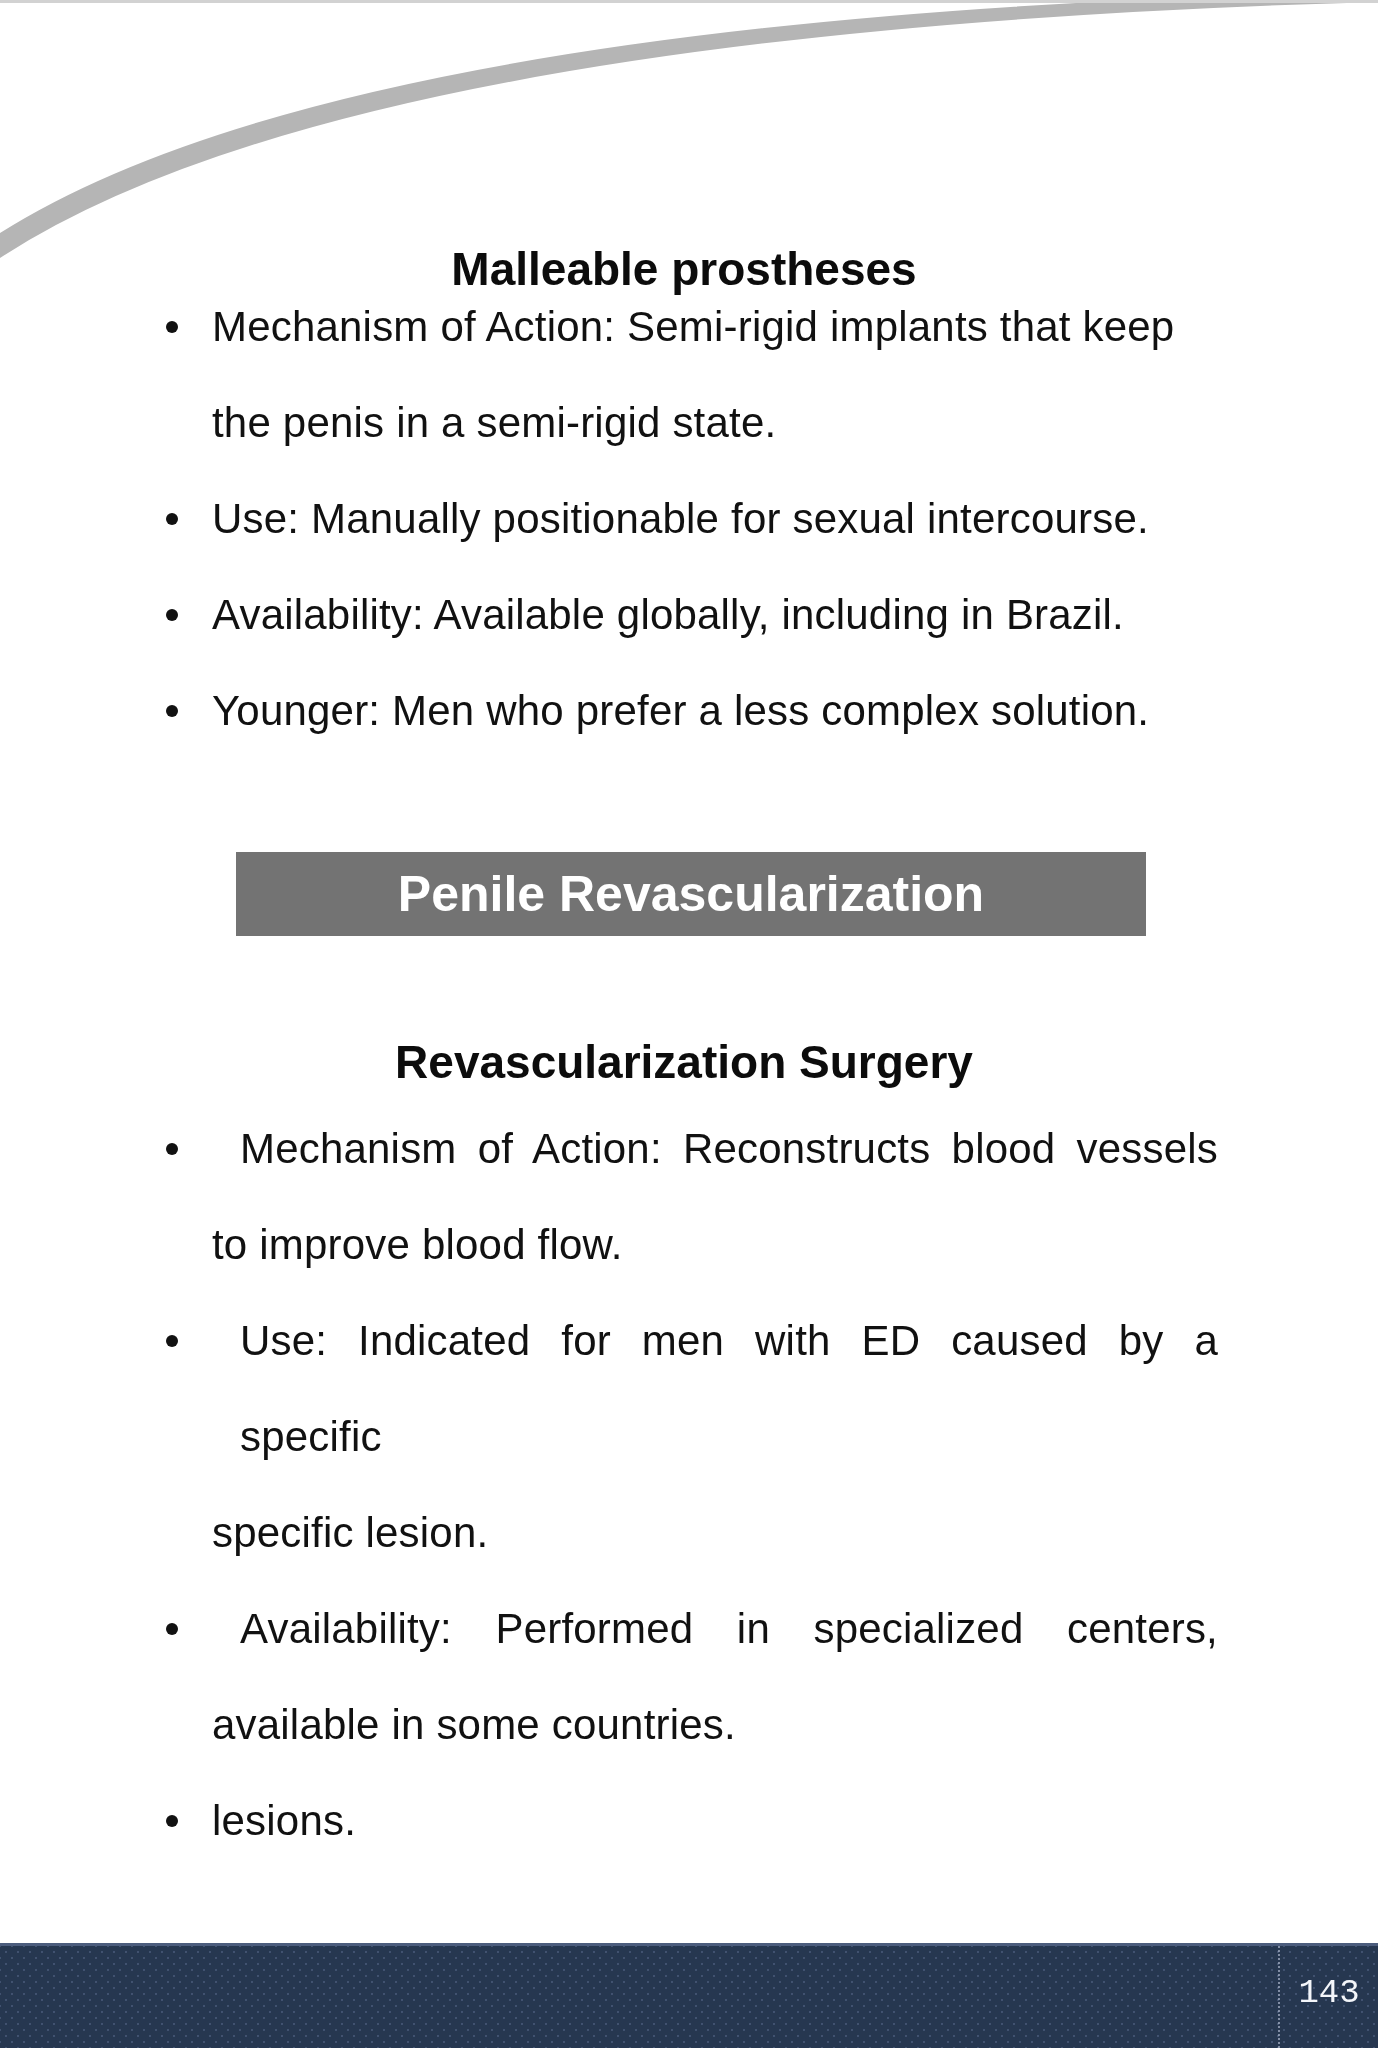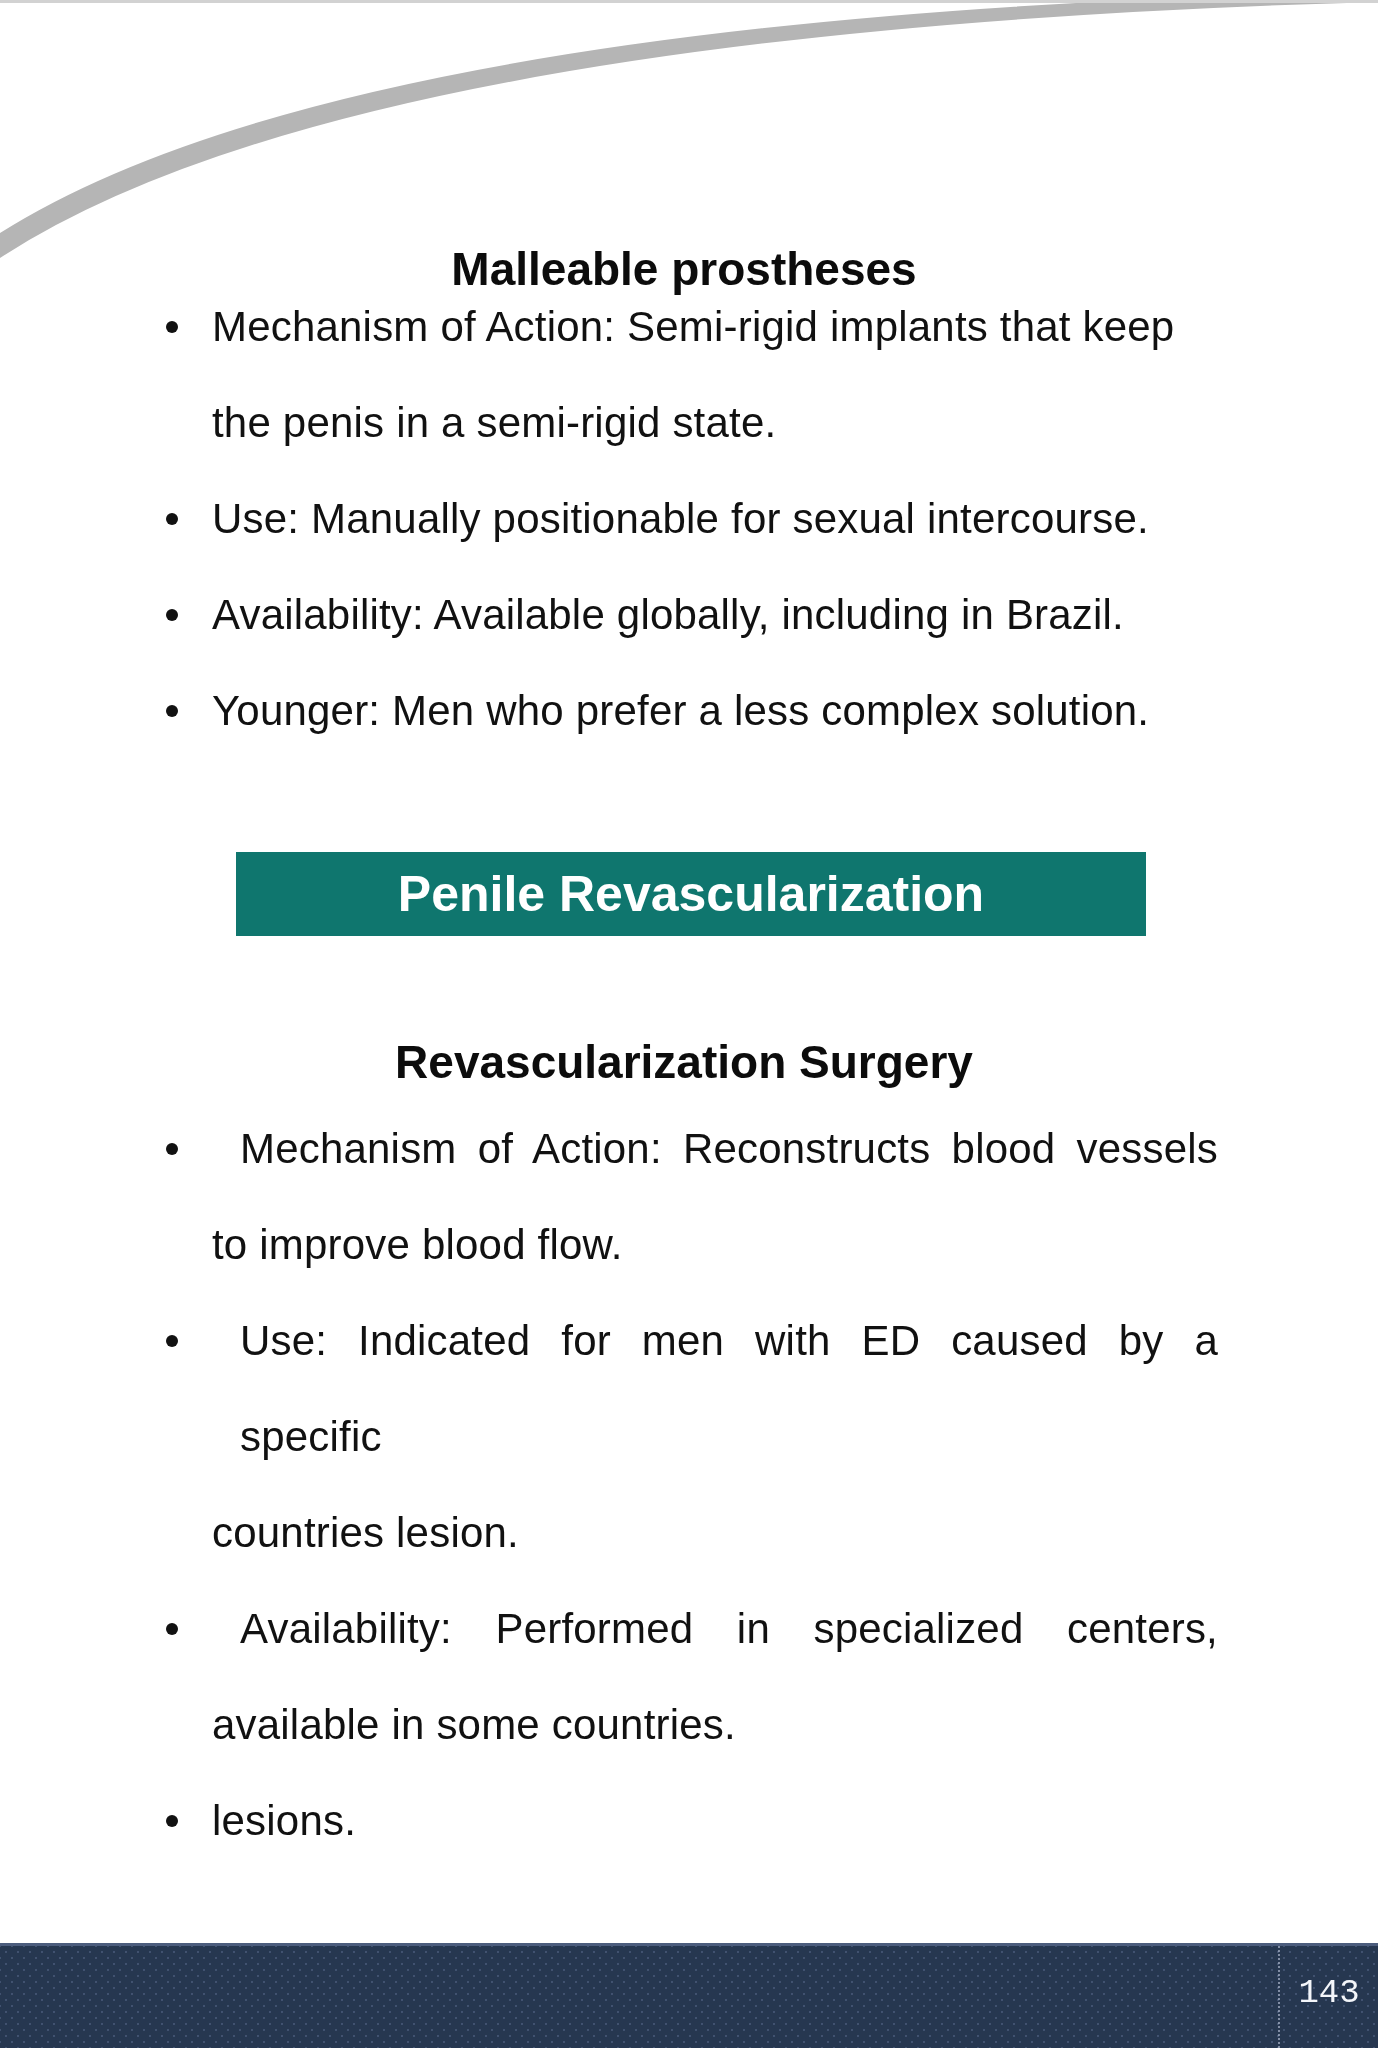--- a/index.html
+++ b/index.html
@@ -47,21 +47,21 @@
     white-space: normal;
     text-align: justify;
     text-align-last: justify;
     margin-left: 28px;
   }
 
   
   .banner {
     position: absolute; left: 236px; top: 852px;
     width: 910px; height: 84px;
-    background: #0f766e;
+    background: #737373;
     display: flex; align-items: center; justify-content: center;
   }
   .banner-label {
     color: #ffffff; font-weight: bold; font-size: 50px;
     line-height: 84px; white-space: nowrap;
   }
 
   
   .footer {
     position: absolute; left: 0; top: 1943px;
@@ -131,21 +131,21 @@
 
   <div class="bullets s2-bullets">
     <div class="bullet">
       <span class="dot"></span>
       <span class="line j">Mechanism of Action: Reconstructs blood vessels</span>
       <span class="line">to improve blood flow.</span>
     </div>
     <div class="bullet">
       <span class="dot"></span>
       <span class="line j">Use: Indicated for men with ED caused by a specific</span>
-      <span class="line">countries lesion.</span>
+      <span class="line">specific lesion.</span>
     </div>
     <div class="bullet">
       <span class="dot"></span>
       <span class="line j">Availability: Performed in specialized centers,</span>
       <span class="line">available in some countries.</span>
     </div>
     <div class="bullet">
       <span class="dot"></span>
       <span class="line">lesions.</span>
     </div>

